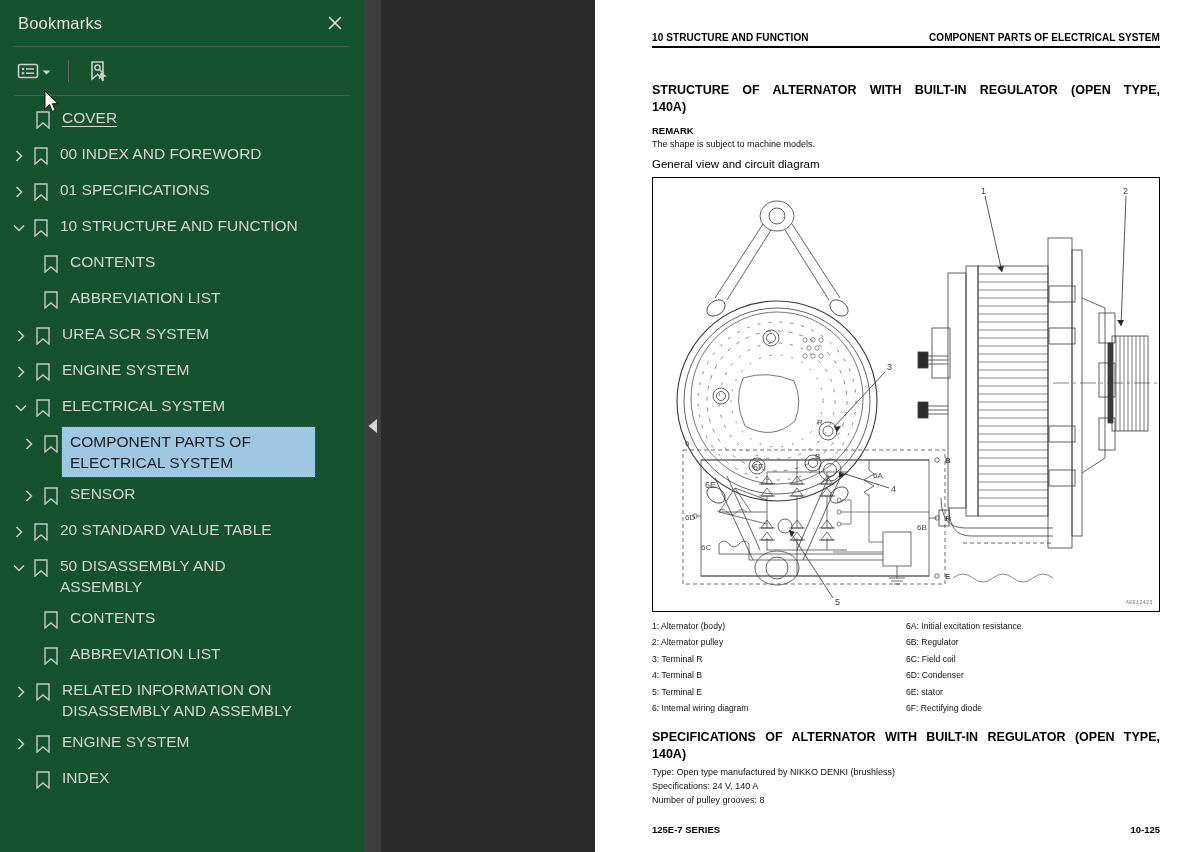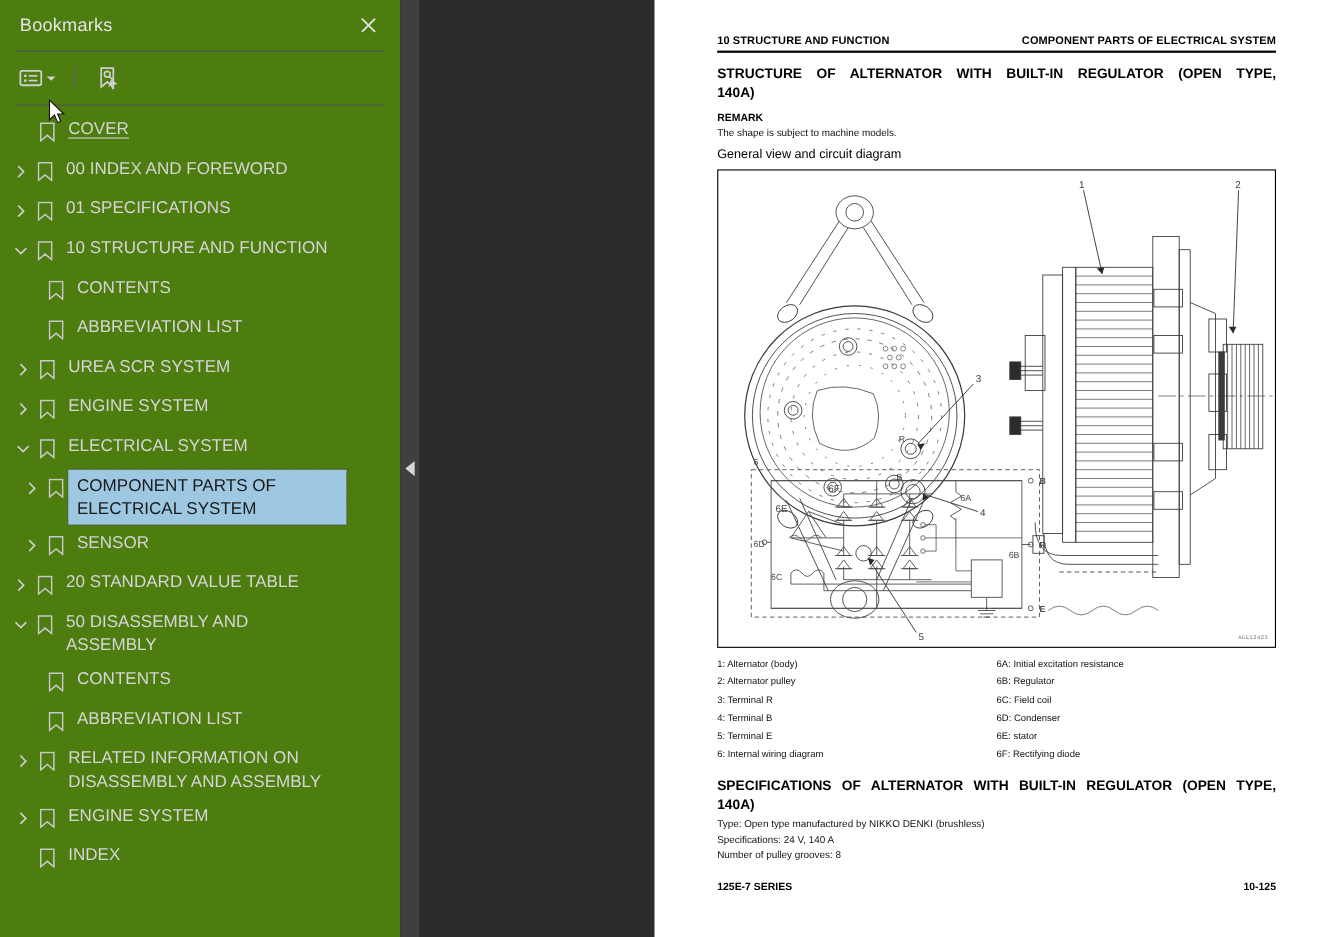--- a/index.html
+++ b/index.html
@@ -7,21 +7,21 @@
     width: 1200px; height: 852px;
     overflow: hidden;
     background: #2b2b2b;
     font-family: "Liberation Sans", sans-serif;
   }
   #app { position: relative; width: 1200px; height: 852px; display: flex; }
 
   
   .sidebar {
     width: 364px; height: 852px;
-    background: #4d7c0f;
+    background: #14532d;
     color: #d2d2d2;
     display: flex; flex-direction: column;
     position: relative;
     flex: 0 0 364px;
   }
   .sb-header {
     height: 46px; min-height: 46px;
     display: flex; align-items: center;
     padding: 0 16px 0 18px;
     position: relative;
@@ -116,21 +116,21 @@
   }
   .doc-head {
     display: flex; justify-content: space-between;
     font-size: 10px; font-weight: bold; color: #000;
     letter-spacing: .1px;
   }
   .doc-head-rule { height: 2px; background: #000; margin-top: 3px; }
 
   .sec-title {
     font-size: 12.5px; font-weight: bold; color: #000;
-    margin-top: 11px; line-height: 17px;
+    margin-top: 34px; line-height: 17px;
     text-align: justify; text-align-last: left;
     word-spacing: 4px;
   }
   .remark { font-size: 9.5px; font-weight: bold; margin-top: 9px; }
   .remark-body { font-size: 9px; margin-top: 3px; color: #111; }
   .subhead { font-size: 11.5px; font-weight: normal; margin-top: 9px; }
 
   .figure {
     margin-top: 7px;
     border: 1px solid #000;

